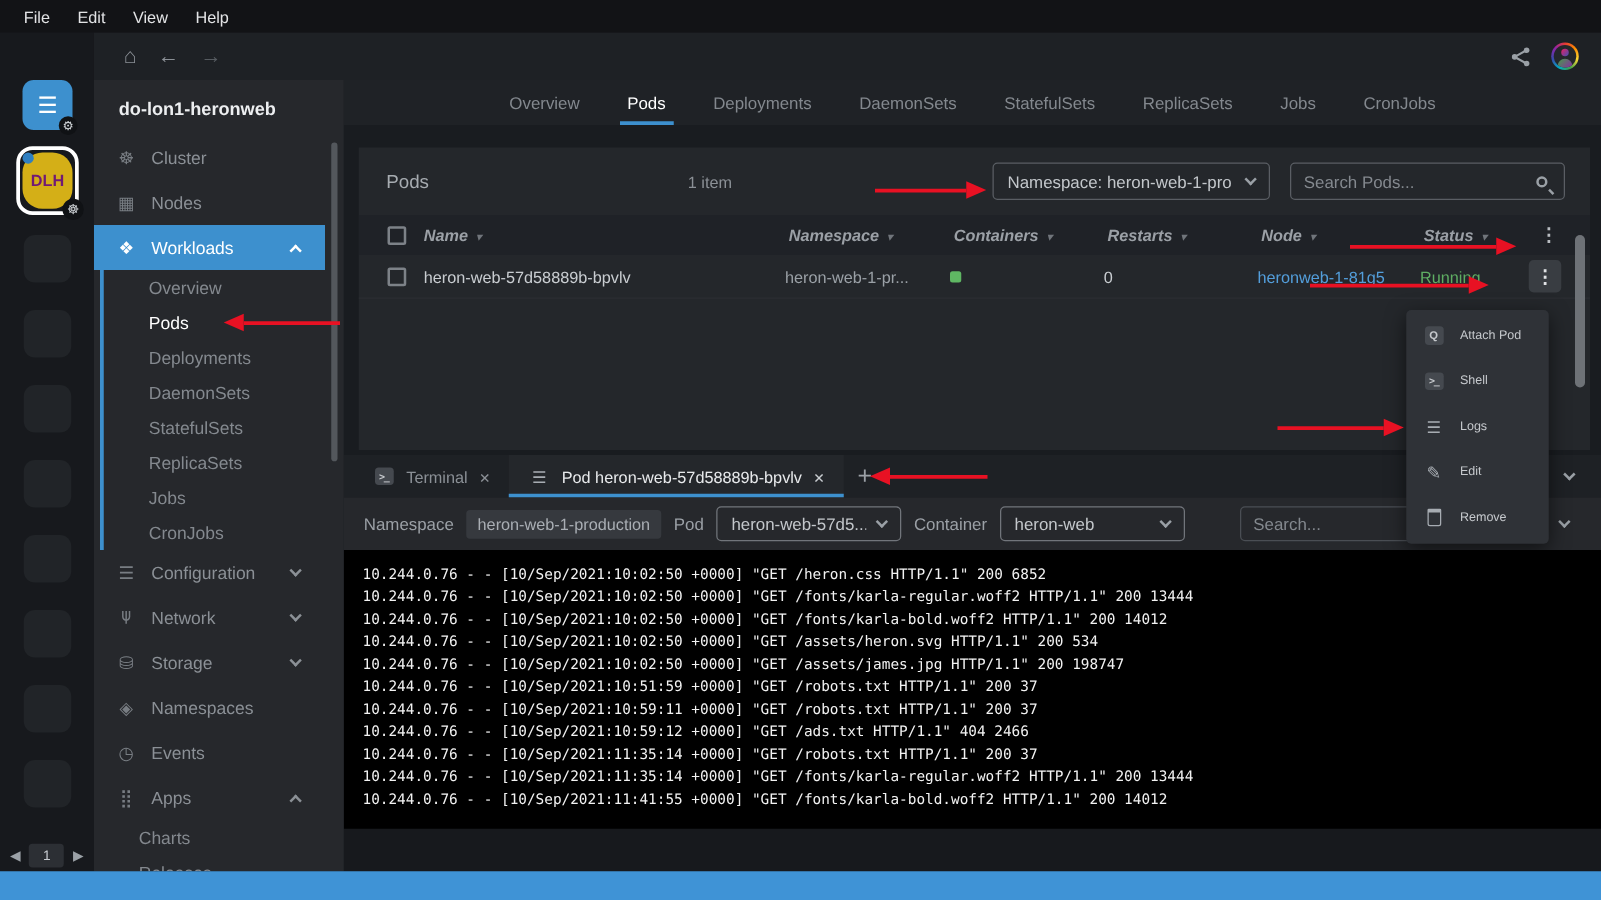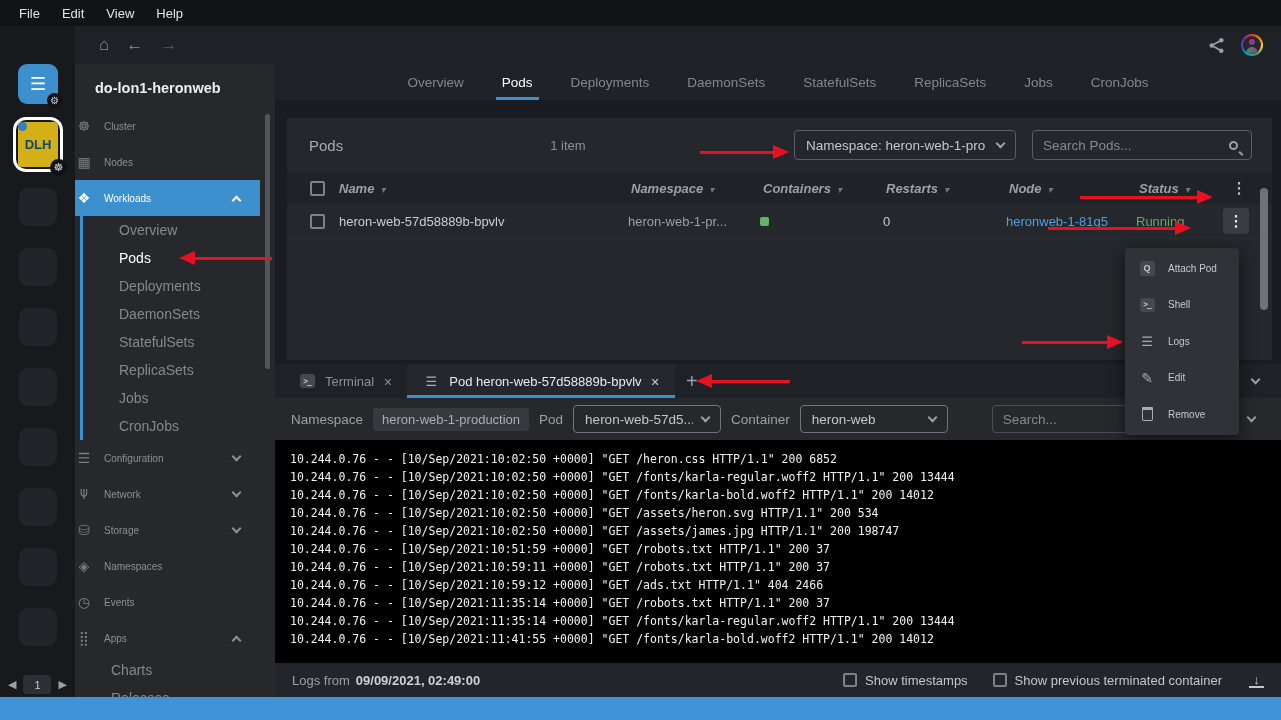--- a/index.html
+++ b/index.html
@@ -16,21 +16,21 @@
   
   .leftrail { position:absolute; left:0; top:26px; width:75px; height:671px; background:#17191d; z-index:4; }
   .catalog-tile { position:absolute; left:18px; top:38px; width:40px; height:40px; border-radius:9px;
     background:#3d90ce; display:flex; align-items:center; justify-content:center; color:#fff; font-size:18px; }
   .catalog-tile::before { content:"☰"; }
   .tile-badge { position:absolute; right:-4px; bottom:-4px; width:15px; height:15px; border-radius:50%;
     background:#101215; color:#cfd3d7; font-size:10px; display:flex; align-items:center; justify-content:center; }
   .tile-badge.gear::before { content:"⚙"; }
   .cluster-avatar { position:absolute; left:13px; top:91px; width:50px; height:55px; border:3px solid #fff;
     border-radius:13px; background:#17191d; display:flex; align-items:center; justify-content:center; }
-  .ca-inner { width:40px; height:45px; border-radius:4px; background:#d4af17; color:#0c4a6e; font-weight:bold;
+  .ca-inner { width:40px; height:45px; border-radius:16px; background:#d4af17; color:#701a75; font-weight:bold;
     font-size:13px; display:flex; align-items:center; justify-content:center; position:relative; }
   .ca-dot { position:absolute; left:2px; top:2px; width:9px; height:9px; border-radius:50%; background:#2f7fc1; }
   .ca-badge { position:absolute; right:-7px; bottom:-7px; width:17px; height:17px; border-radius:50%;
     background:#101215; color:#cfd3d7; font-size:11px; display:flex; align-items:center; justify-content:center; }
   .ca-badge::before { content:"☸"; }
   .ph { position:absolute; left:19px; width:38px; height:38px; border-radius:9px; background:#212428; }
   .rail-pager { position:absolute; left:8px; top:649px; display:flex; align-items:center; gap:7px; }
   .pager-prev, .pager-next { font-size:11px; color:#9aa0a6; }
   .pager-prev::before { content:"◀"; }
   .pager-next::before { content:"▶"; }
@@ -48,21 +48,21 @@
   .user-avatar { width:22px; height:22px; border-radius:50%; padding:2px;
     background:conic-gradient(#e53935,#fb8c00,#fdd835,#43a047,#00acc1,#3949ab,#8e24aa,#e53935); }
   .ua-inner { width:18px; height:18px; border-radius:50%; background:#24272b; position:relative; overflow:hidden; }
   .ua-head { position:absolute; left:6px; top:3px; width:6px; height:6px; border-radius:50%;
     background:linear-gradient(135deg,#e91e63,#3f51b5); }
   .ua-body { position:absolute; left:3px; top:11px; width:12px; height:8px; border-radius:6px 6px 0 0;
     background:linear-gradient(135deg,#43a047,#8e24aa); }
   
   .sidebar { position:absolute; left:75px; top:64px; width:200px; height:633px; background:#26282c; z-index:3; overflow:hidden; }
   .cluster-title { padding:16px 0 12px 20px; font-weight:bold; font-size:14.5px; color:#eceef0; }
-  .side-item { width:185px; height:36px; display:flex; align-items:center; font-size:10px; color:#8b9096; }
+  .side-item { width:185px; height:36px; display:flex; align-items:center; padding-left:17px; font-size:14px; color:#8b9096; }
   .side-item .icon { width:18px; margin-right:11px; font-size:14px; color:#787d83; text-align:center; }
   .side-item .label { flex:1; }
   .side-item.selected { background:#3d90ce; }
   .side-item.selected .icon, .side-item.selected .label, .side-item.selected .cv { color:#fff; }
   .side-sub { border-left:3px solid #3d90ce; margin-left:5px; }
   .sub-item { height:28px; display:flex; align-items:center; padding-left:36px; font-size:14px; color:#84898f; }
   .sub-item.current { color:#ffffff; }
   .icon[data-icon="cluster"]::before { content:"☸"; }
   .icon[data-icon="nodes"]::before { content:"▦"; }
   .icon[data-icon="workloads"]::before { content:"❖"; }
@@ -490,35 +490,20 @@
       <div class="log-line">10.244.0.76 - - [10/Sep/2021:10:02:50 +0000] "GET /assets/heron.svg HTTP/1.1" 200 534</div>
       <div class="log-line">10.244.0.76 - - [10/Sep/2021:10:02:50 +0000] "GET /assets/james.jpg HTTP/1.1" 200 198747</div>
       <div class="log-line">10.244.0.76 - - [10/Sep/2021:10:51:59 +0000] "GET /robots.txt HTTP/1.1" 200 37</div>
       <div class="log-line">10.244.0.76 - - [10/Sep/2021:10:59:11 +0000] "GET /robots.txt HTTP/1.1" 200 37</div>
       <div class="log-line">10.244.0.76 - - [10/Sep/2021:10:59:12 +0000] "GET /ads.txt HTTP/1.1" 404 2466</div>
       <div class="log-line">10.244.0.76 - - [10/Sep/2021:11:35:14 +0000] "GET /robots.txt HTTP/1.1" 200 37</div>
       <div class="log-line">10.244.0.76 - - [10/Sep/2021:11:35:14 +0000] "GET /fonts/karla-regular.woff2 HTTP/1.1" 200 13444</div>
       <div class="log-line">10.244.0.76 - - [10/Sep/2021:11:41:55 +0000] "GET /fonts/karla-bold.woff2 HTTP/1.1" 200 14012</div>
     </div>
 
-  <div class="dock-footer">
-    <span>Logs from</span>
-    <span class="lf-value">09/09/2021, 02:49:00</span>
-    <div class="footer-right">
-      <span class="group">
-        <span class="cb"></span>
-        <span>Show timestamps</span>
-      </span>
-      <span class="group">
-        <span class="cb"></span>
-        <span>Show previous terminated container</span>
-      </span>
-      <span class="dl-ico"></span>
-    </div>
-  </div>
 
   <div class="statusbar"></div>
 
   <div class="arrow head-left a-pods"></div>
   <div class="arrow head-right a-namespace"></div>
   <div class="arrow head-right a-hdr-kebab"></div>
   <div class="arrow head-right a-row-kebab"></div>
   <div class="arrow head-right a-logs"></div>
   <div class="arrow head-left a-plus"></div>
 

